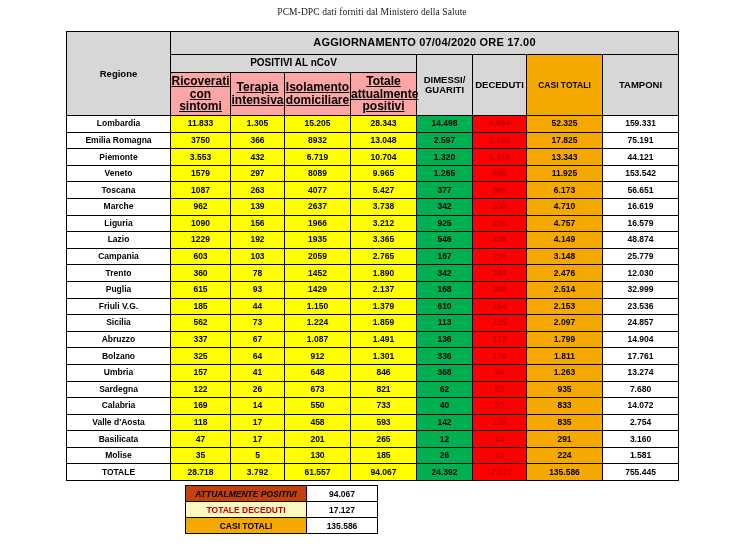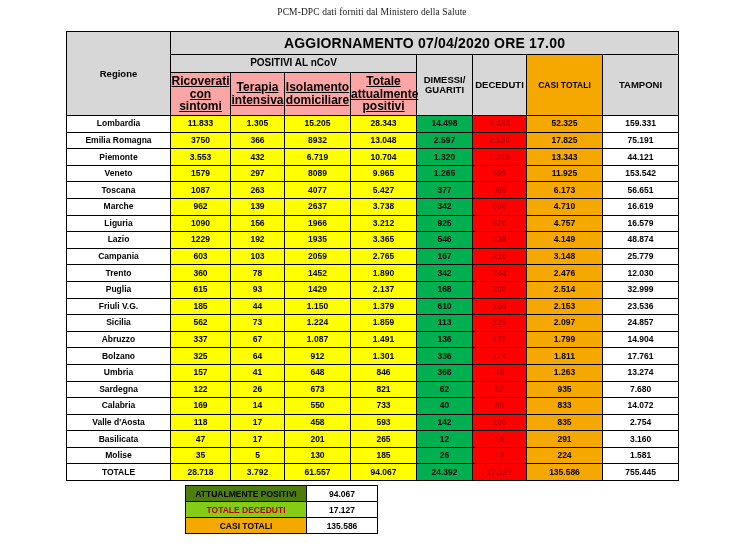--- a/index.html
+++ b/index.html
@@ -48,21 +48,21 @@
     font-weight: bold;
     line-height: 1.05;
   }
   .hdr-gray {
     background: #d7d7d7;
     font-size: 9.5px;
     font-weight: bold;
   }
   .hdr-title {
     background: #d7d7d7;
-    font-size: 14px;
+    font-size: 11px;
     font-weight: bold;
     height: 22px;
     letter-spacing: 0.2px;
   }
   .hdr-sub {
     background: #d7d7d7;
     font-size: 10px;
     height: 17px;
   }
   .hdr-col {
@@ -393,25 +393,25 @@
             <td class="c-white regione-cell">755.445</td>
           </tr>
         </tbody>
     </table>
   </div>
 
   <div class="legend-wrap">
     <table class="legend">
       <tbody id="legend-body">
           <tr>
-            <td class="lg-label" style="background: #4d7c0f;">ATTUALMENTE POSITIVI</td>
+            <td class="lg-label" style="background: #c2410c; font-style: italic;">ATTUALMENTE POSITIVI</td>
             <td class="lg-val">94.067</td>
           </tr>
           <tr>
-            <td class="lg-label" style="background: #84cc16; color: rgb(192, 0, 0);">TOTALE DECEDUTI</td>
+            <td class="lg-label" style="background: #fef9c3; color: rgb(192, 0, 0);">TOTALE DECEDUTI</td>
             <td class="lg-val">17.127</td>
           </tr>
           <tr>
             <td class="lg-label" style="background: rgb(245, 168, 0);">CASI TOTALI</td>
             <td class="lg-val">135.586</td>
           </tr>
         </tbody>
     </table>
   </div>
 

